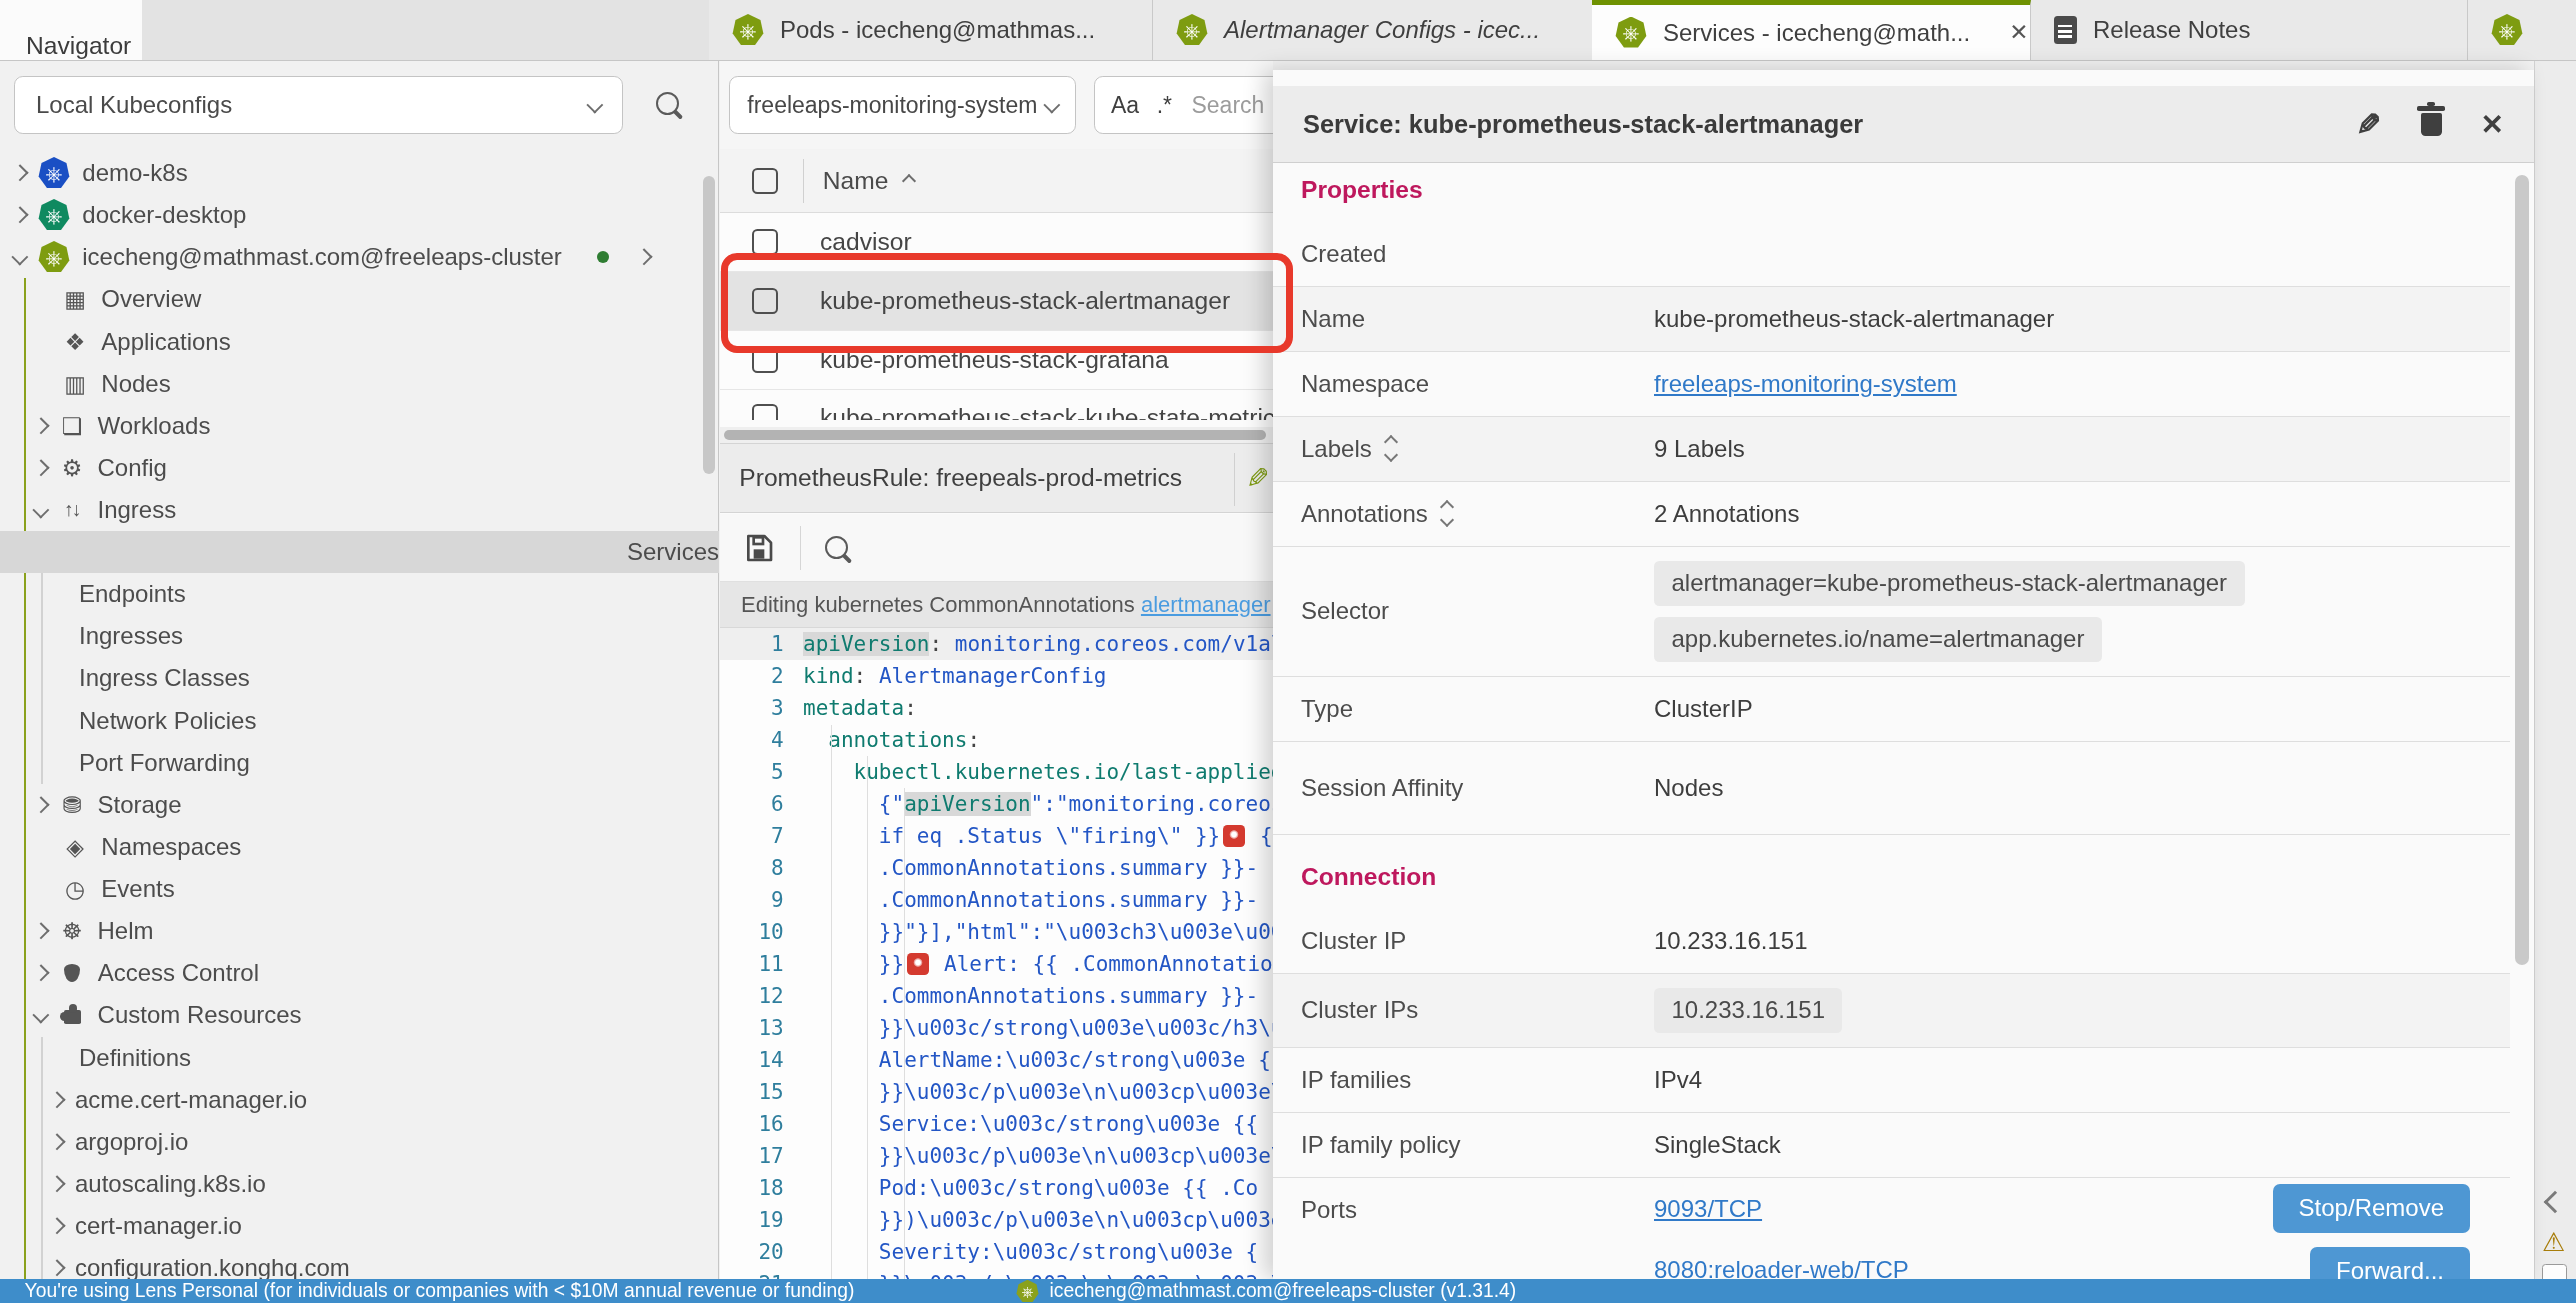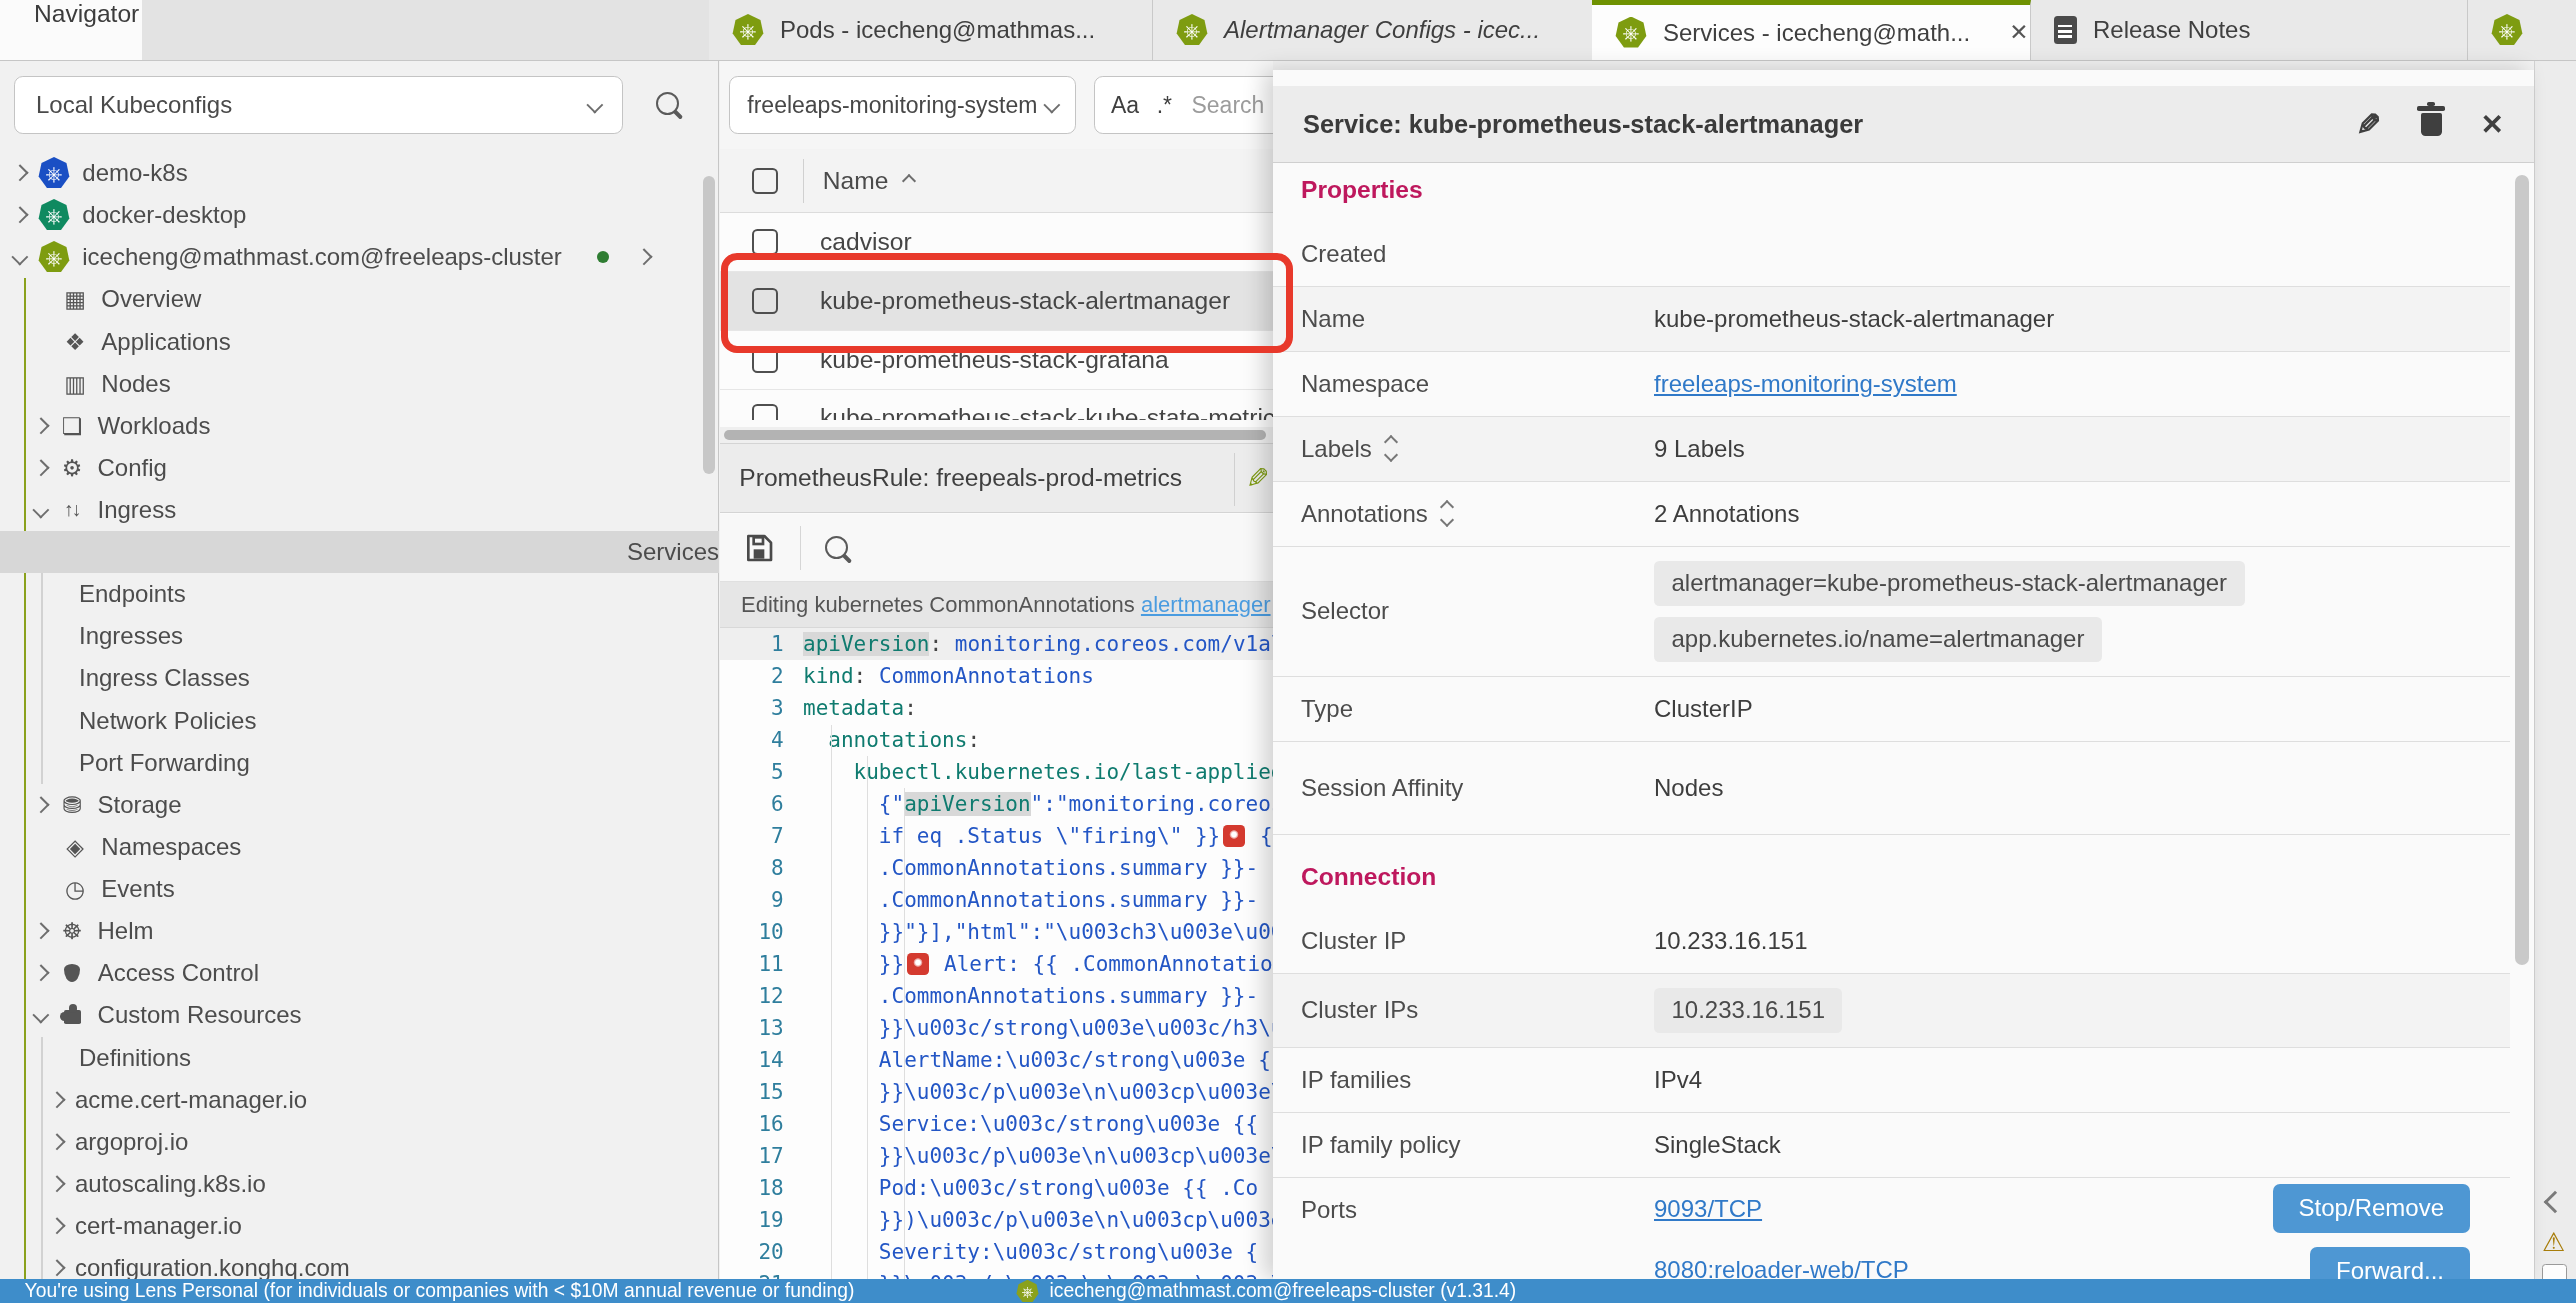--- a/index.html
+++ b/index.html
@@ -2,21 +2,21 @@
 <html style="font-size:14px"><head>
 <meta charset="utf-8">
 <style>
   html,body{margin:0;padding:0;}
   body{width:2576px;height:1304px;position:relative;overflow:hidden;
        font-family:"Liberation Sans",sans-serif;background:#f1f1f1;color:#3f3f3f;}
   
   .tabbar{position:absolute;left:0;top:0;width:2576px;height:60px;background:#e3e3e3;
           border-bottom:0.9px solid #c6c6c6;z-index:20;}
   .navtab{position:absolute;left:0;top:0;width:142px;height:60px;background:#fbfbfb;
-          display:flex;align-items:flex-start;padding-left:34px;font-size:24.6px;color:#3c3c3c;box-sizing:border-box;}
+          display:flex;align-items:flex-end;padding-left:26px;font-size:24.6px;color:#3c3c3c;box-sizing:border-box;}
   .tab{position:absolute;top:0;height:60px;display:flex;align-items:center;gap:16px;padding:0 23px;
        background:#e9e9e9;border-right:0.9px solid #c9c9c9;font-size:24px;color:#3f3f3f;box-sizing:border-box;}
   .tab.italic .tlabel{font-style:italic;}
   .tab.active{background:#fdfdfd;border-top:5.3px solid #6f9202;}
   .tab .close{margin-left:23px;font-size:23px;color:#555;}
   .doc{width:23px;height:28px;background:#4a4a4a;border-radius:3.5px;position:relative;flex:none;}
   .doc:after{content:"";position:absolute;left:4.4px;top:6.1px;width:14px;height:16px;
     background:repeating-linear-gradient(#4a4a4a 0 2.6px,#fff 2.6px 5.3px);}
   
   .k8s{width:32px;height:32px;flex:none;display:inline-flex;align-items:center;justify-content:center;
@@ -386,21 +386,21 @@
     </svg>
     <span class="vdiv2"></span>
     <span class="mag"></span>
   </div>
 
   <div class="ebar"><span>Editing kubernetes CommonAnnotations </span><a>alertmanager</a></div>
 
   <div class="code">
     <div>
         <div class="cl cur"><span class="ln">1</span><span class="ct"><span class="tk-k occ">apiVersion</span><span class="tk-p">:</span><span class="tk-v"> monitoring.coreos.com/v1alpha1</span></span></div>
-        <div class="cl"><span class="ln">2</span><span class="ct"><span class="tk-k">kind</span><span class="tk-p">:</span><span class="tk-v"> CommonAnnotations</span></span></div>
+        <div class="cl"><span class="ln">2</span><span class="ct"><span class="tk-k">kind</span><span class="tk-p">:</span><span class="tk-v"> AlertmanagerConfig</span></span></div>
         <div class="cl"><span class="ln">3</span><span class="ct"><span class="tk-k">metadata</span><span class="tk-p">:</span></span></div>
         <div class="cl"><span class="ln">4</span><span class="ct"><span class="tk-p">  </span><span class="tk-k">annotations</span><span class="tk-p">:</span></span></div>
         <div class="cl"><span class="ln">5</span><span class="ct"><span class="tk-p">    </span><span class="tk-k">kubectl.kubernetes.io/last-applied-configuration</span></span></div>
         <div class="cl"><span class="ln">6</span><span class="ct"><span class="tk-p">      </span><span class="tk-v">{"</span><span class="tk-k occ">apiVersion</span><span class="tk-v">":"monitoring.coreos.com/v1alpha1","kind"</span></span></div>
         <div class="cl"><span class="ln">7</span><span class="ct"><span class="tk-p">      </span><span class="tk-v">if eq .Status \"firing\" }}</span><span class="alarm"></span><span class="tk-v"> {{ end }}</span></span></div>
         <div class="cl"><span class="ln">8</span><span class="ct"><span class="tk-p">      </span><span class="tk-v">.CommonAnnotations.summary }}-</span></span></div>
         <div class="cl"><span class="ln">9</span><span class="ct"><span class="tk-p">      </span><span class="tk-v">.CommonAnnotations.summary }}-</span></span></div>
         <div class="cl"><span class="ln">10</span><span class="ct"><span class="tk-p">      </span><span class="tk-v">}}"}],"html":"\u003ch3\u003e\u003cstrong\u003e</span></span></div>
         <div class="cl"><span class="ln">11</span><span class="ct"><span class="tk-p">      </span><span class="tk-v">}}</span><span class="alarm"></span><span class="tk-v"> Alert: {{ .CommonAnnotations</span></span></div>
         <div class="cl"><span class="ln">12</span><span class="ct"><span class="tk-p">      </span><span class="tk-v">.CommonAnnotations.summary }}-</span></span></div>

